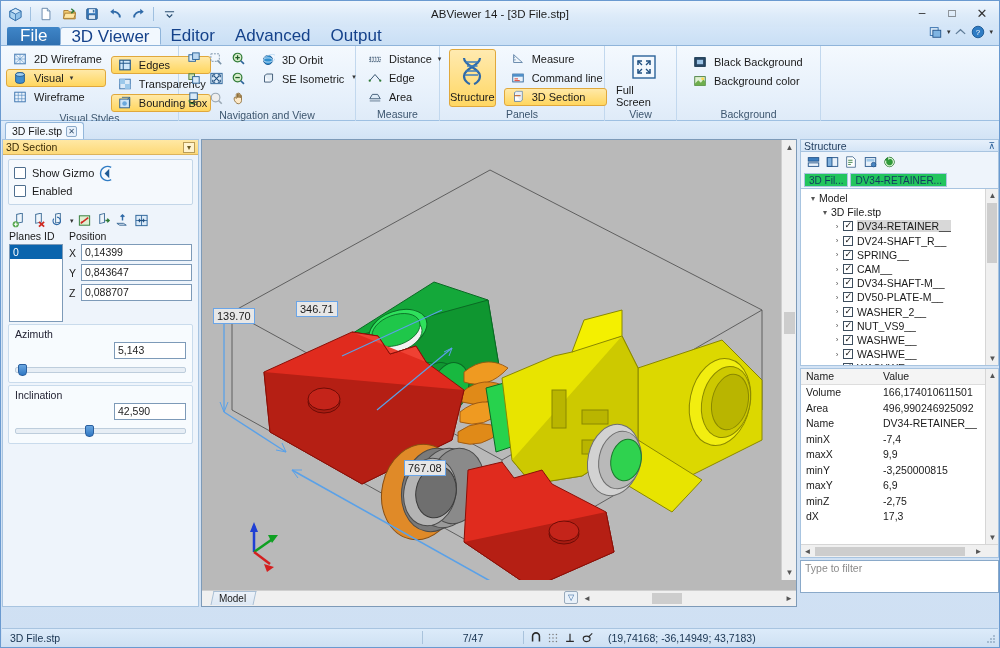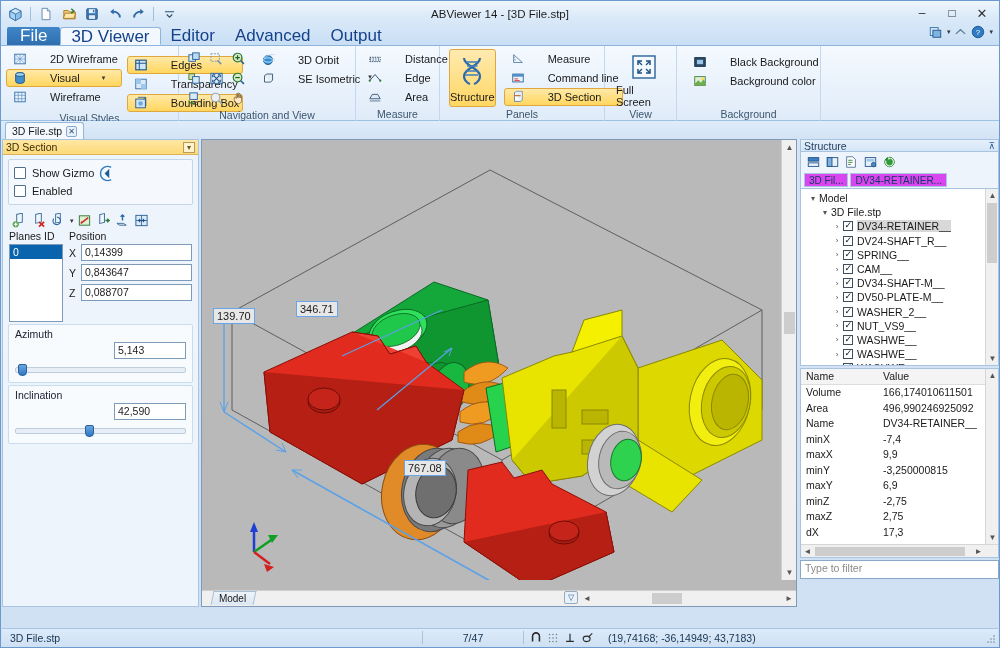--- a/index.html
+++ b/index.html
@@ -71,21 +71,21 @@
     position:relative; height:75px; padding:3px 5px 0 5px;
     border-right:1px solid #c2d8ee;
     display:flex; flex-direction:column;
   }
   .rgroup-body { flex:1; display:flex; align-items:flex-start; }
   .rgroup-title {
     text-align:center; font-size:10.5px; color:#3c556e; height:13px; line-height:13px;
   }
   .rcol { display:flex; flex-direction:column; gap:1px; }
   .ritem {
-    display:flex; align-items:center; gap:20px; height:18px; padding:0 4px;
+    display:flex; align-items:center; gap:4px; height:18px; padding:0 4px;
     border-radius:3px; white-space:nowrap; font-size:11px;
   }
   .ritem.sel {
     background:linear-gradient(180deg,#ffe9a8 0%,#ffd65e 100%);
     border:1px solid #e0a83c;
     padding:0 3px;
   }
   .ritem .lbl { line-height:18px; }
   .caret { font-size:7px; color:#333; margin-left:2px; }
 
@@ -226,21 +226,21 @@
   .rp-toolbar {
     height:20px; background:#eef4fb; border-left:1px solid #a8c4e0;
     border-right:1px solid #a8c4e0; display:flex; align-items:center; gap:3px; padding:0 4px;
   }
   .rp-breadcrumb {
     height:16px; background:#eef4fb; border-left:1px solid #a8c4e0;
     border-right:1px solid #a8c4e0; display:flex; align-items:center; gap:2px; padding:0 3px;
   }
   .bcitem {
     height:14px; line-height:13px; padding:0 4px; font-size:10px;
-    background:#d946ef; border:1px solid #aac5e0; color:#12395f;
+    background:#22c55e; border:1px solid #aac5e0; color:#12395f;
   }
   .tree {
     height:178px; background:#fff; border:1px solid #a8c4e0; overflow:hidden;
     position:relative;
   }
   .trow { height:14.2px; display:flex; align-items:center; font-size:10.5px; white-space:nowrap; }
   .trow.sel .tlabel { background:#d8d8d8; }
   .arrow { width:12px; text-align:center; font-size:8px; color:#555; }
   .tchk {
     width:10px; height:10px; border:1px solid #3d4e5e; background:#fff;
@@ -257,21 +257,21 @@
   }
   .ptr { display:flex; height:15.5px; align-items:center; font-size:10.5px; }
   .ptr.head { background:#f4f4f4; border-bottom:1px solid #ddd; }
   .pname { width:78px; padding-left:5px; overflow:hidden; white-space:nowrap; }
   .pval { flex:1; padding-left:4px; overflow:hidden; white-space:nowrap; }
   .phscroll {
     position:absolute; left:0; bottom:0; height:13px; width:100%;
     background:#f0f0f0; border-top:1px solid #d6d6d6;
   }
   .filterbox {
-    margin-top:2px; height:19px; border:1px solid #8aa9c9; background:#fff;
+    margin-top:2px; height:33px; border:1px solid #8aa9c9; background:#fff;
     font-size:10.5px; line-height:15px; padding:0 4px; color:#8a8a8a;
   }
 
   
   .statusbar {
     position:absolute; left:1px; bottom:1px; width:996px; height:18px;
     background:linear-gradient(180deg,#dcebfa 0%,#cfe1f3 100%);
     border-top:1px solid #a8c4e0; display:flex; align-items:center;
     font-size:10.5px; color:#16324f;
   }
@@ -1057,24 +1057,20 @@
       </div>
       <div class="ptr">
         <span class="pname">maxY</span>
         <span class="pval">6,9</span>
       </div>
       <div class="ptr">
         <span class="pname">minZ</span>
         <span class="pval">-2,75</span>
       </div>
       <div class="ptr">
-        <span class="pname">maxZ</span>
-        <span class="pval">2,75</span>
-      </div>
-      <div class="ptr">
         <span class="pname">dX</span>
         <span class="pval">17,3</span>
       </div>
       <div class="tvscroll">
         <div class="sb-arrow" style="top:0; width:13px; height:13px">▲</div>
         <div class="sb-arrow" style="bottom:13px; width:13px; height:13px">▼</div>
       </div>
       <div class="phscroll">
         <div class="sb-arrow" style="left:0; top:0; width:13px; height:12px">◄</div>
         <div class="sb-thumb" style="left:14px; top:2px; width:150px; height:9px;"></div>

